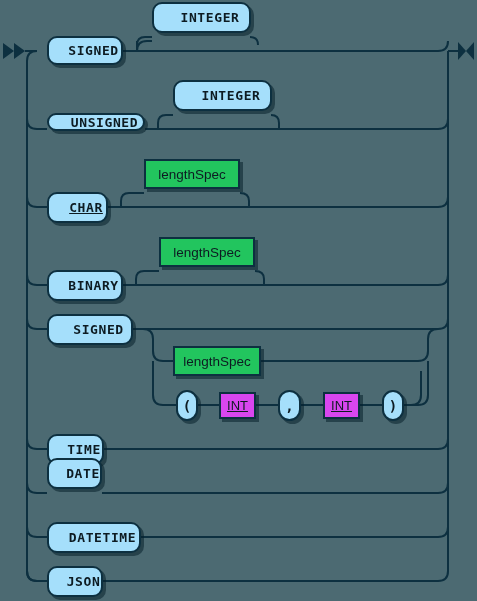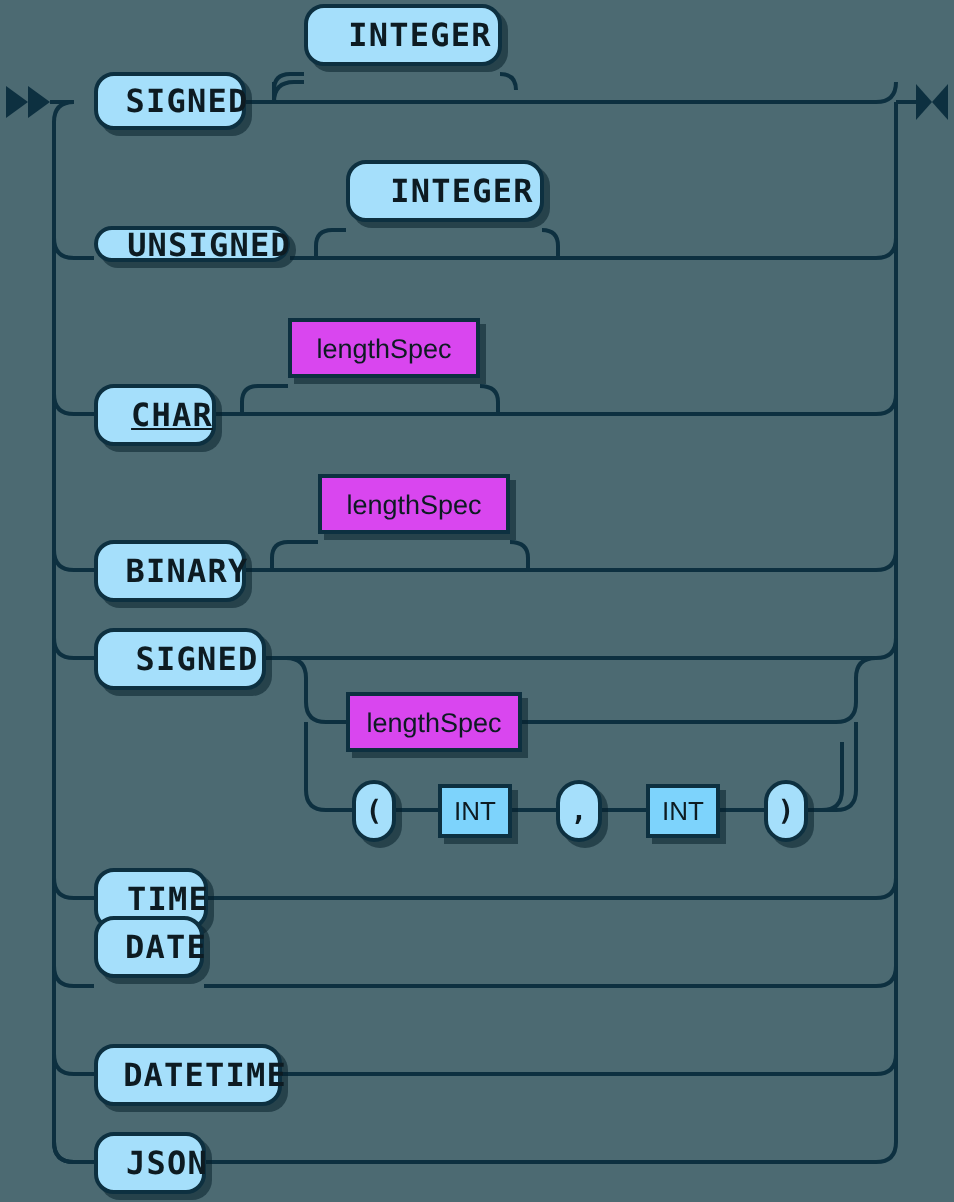--- a/index.html
+++ b/index.html
@@ -30,43 +30,44 @@
     border: 2px solid #0d3040;
     color: #0d1b22;
     white-space: nowrap;
     box-shadow: 3px 3px 0 rgba(8,32,44,0.55);
   }
   .kw {
     background: #a5dffb;
     border-radius: 10px;
     font-family: "DejaVu Sans Mono", monospace;
     font-weight: bold;
-    font-size: 16px;
+    font-size: 13px;
     letter-spacing: 0.6px;
     padding-left: 17px;
   }
   .nonterm {
-    background: #d946ef;
+    background: #22c55e;
     border-radius: 0;
     font-family: "Liberation Sans", sans-serif;
     font-weight: normal;
     font-size: 13.5px;
   }
   .punct {
     background: #a5dffb;
     border-radius: 13px;
     font-family: "DejaVu Sans Mono", monospace;
     font-weight: bold;
     font-size: 14px;
   }
   .intbox {
-    background: #7dd3fc;
+    background: #d946ef;
     border-radius: 0;
     font-family: "Liberation Sans", sans-serif;
     font-size: 13px;
+    text-decoration: underline;
   }
 </style>
 </head>
 <body>
 
 <div id="diagram-root">
 
   <svg id="rails" viewBox="0 0 477 601" xmlns="http://www.w3.org/2000/svg">
     <g fill="none" stroke="#0d3040" stroke-width="2">
 

